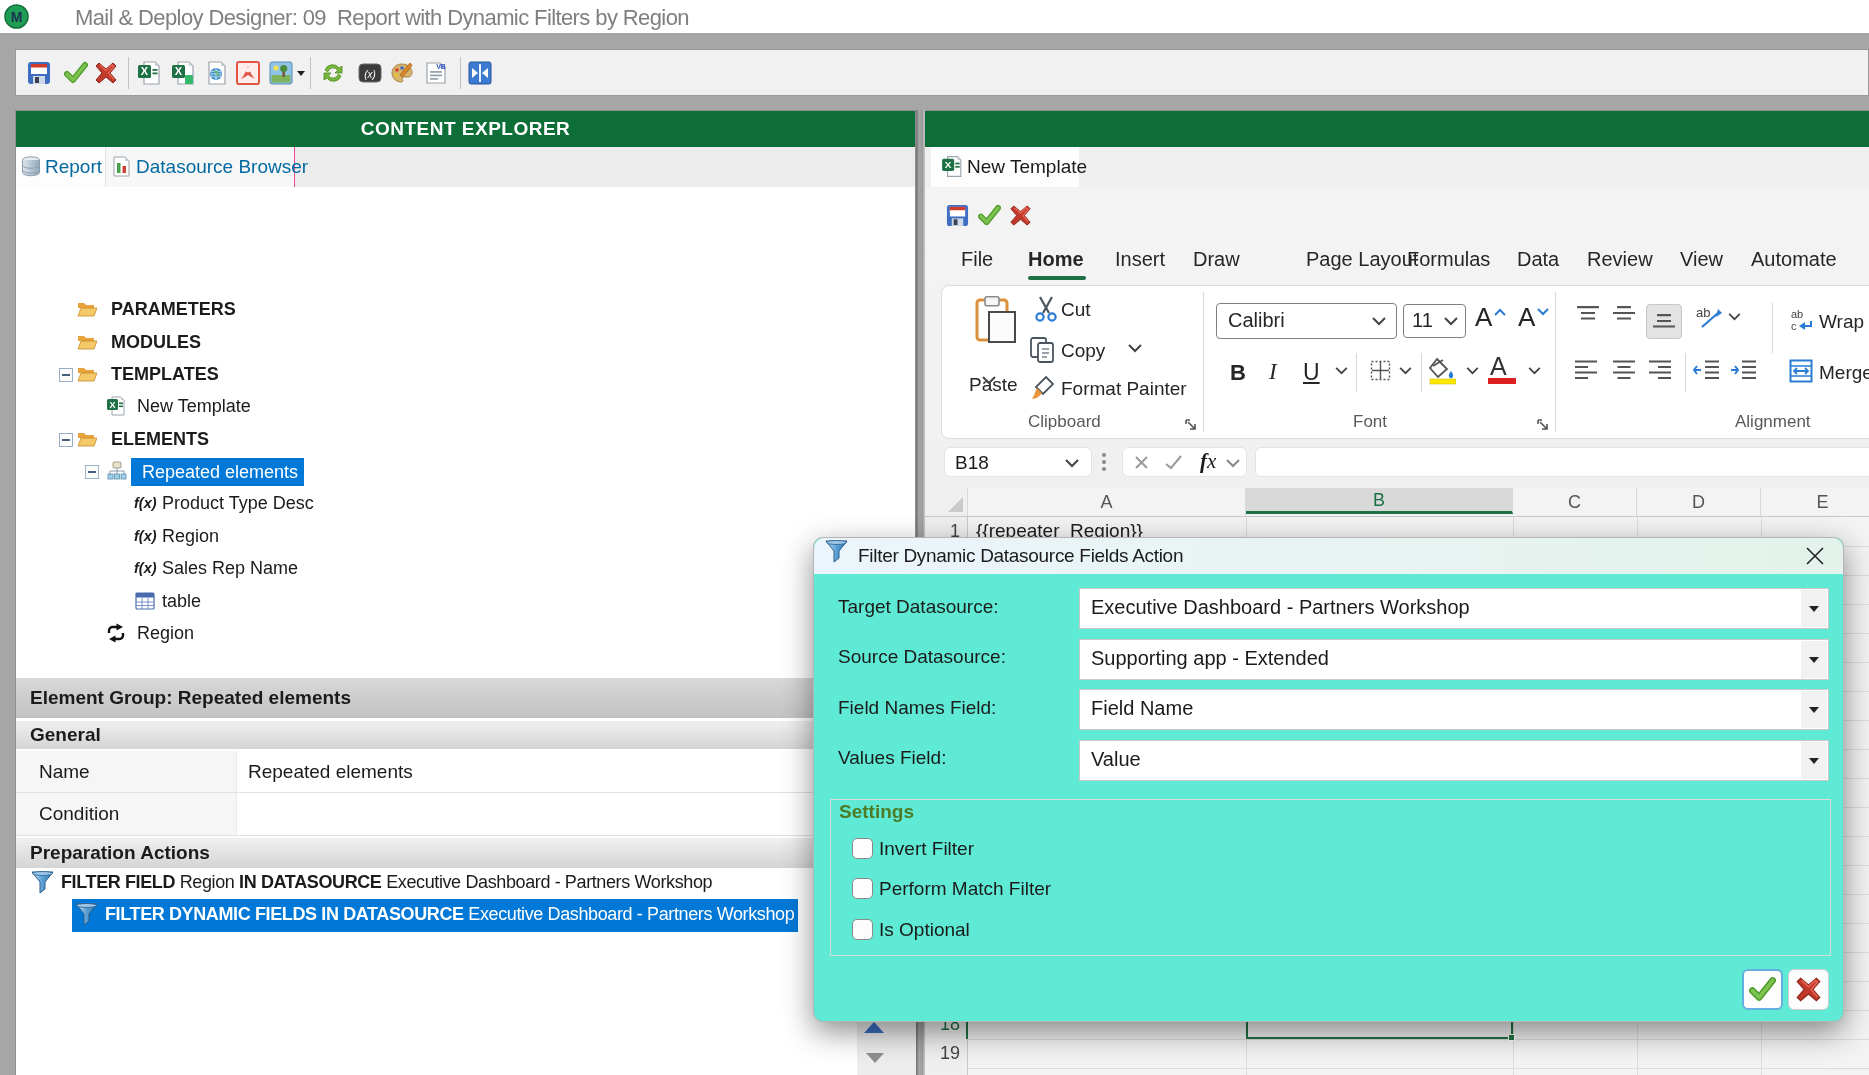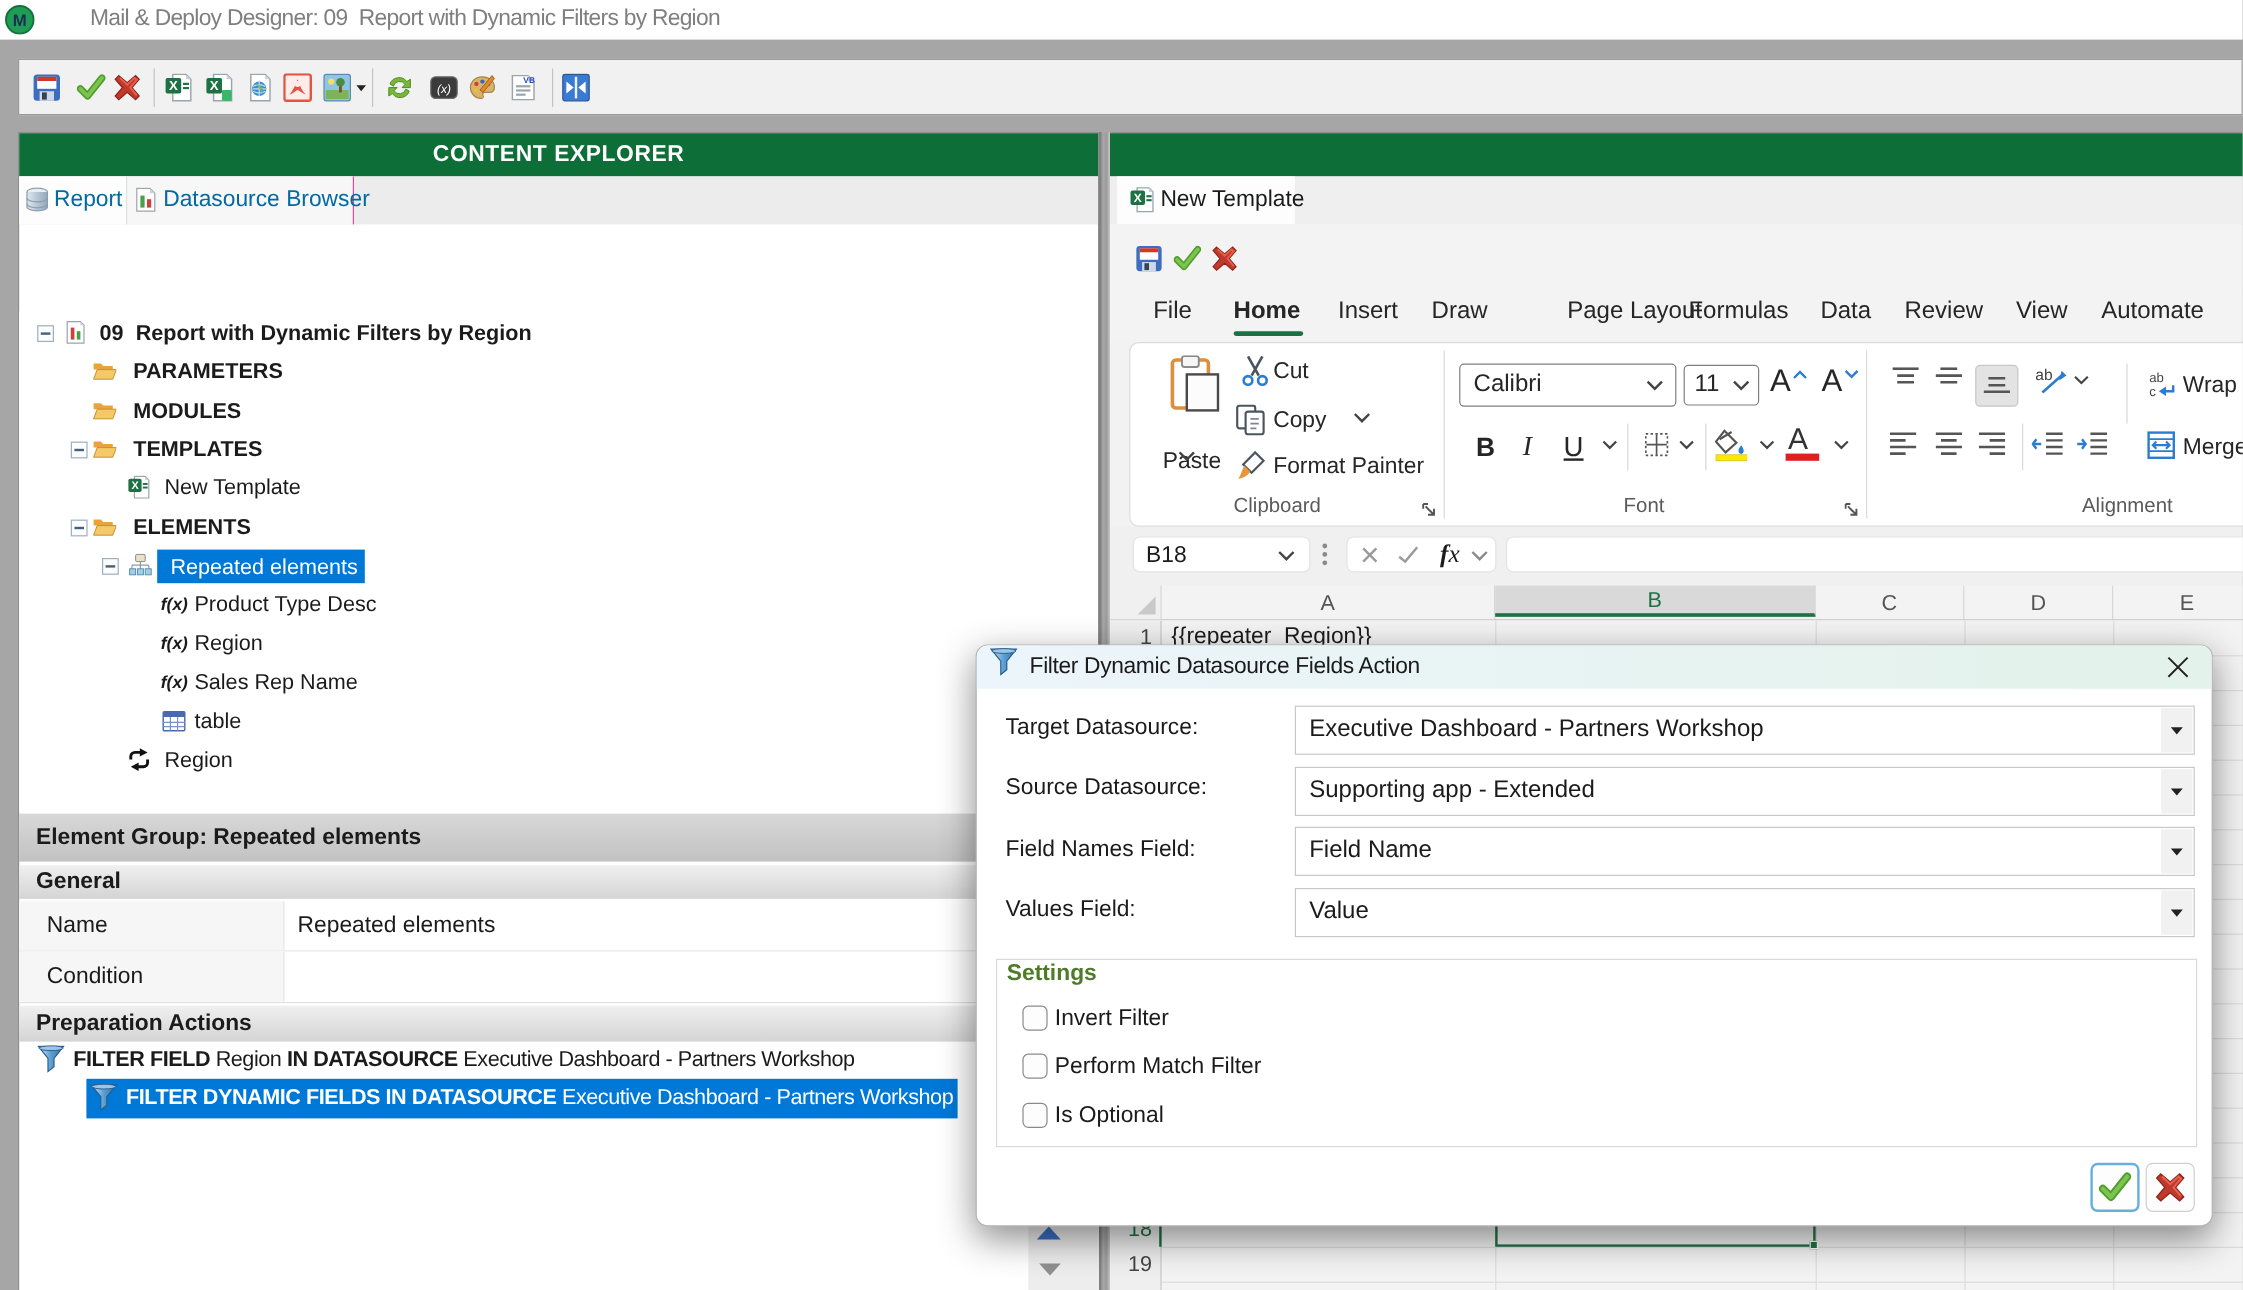--- a/index.html
+++ b/index.html
@@ -2,21 +2,21 @@
 <html><head>
 <meta charset="utf-8">
 <style>
   * { margin:0; padding:0; box-sizing:border-box; }
   html,body { width:1869px; height:1075px; overflow:hidden; }
   body { font-family:"Liberation Sans", sans-serif; background:#a6a6a6; position:relative; color:#1b1b1b; }
   .abs { position:absolute; }
 
   
   #titlebar { position:absolute; left:0; top:0; width:1869px; height:33px; background:#ffffff; }
-  #titlebar .txt { position:absolute; left:75px; top:5px; font-size:19px; letter-spacing:-0.6px; color:#7f7f7f; }
+  #titlebar .txt { position:absolute; left:75px; top:5px; font-size:22px; letter-spacing:-0.6px; color:#7f7f7f; }
 
   
   #toolbar { position:absolute; left:15px; top:49px; width:1854px; height:47px; background:#f1f1f1; border:1px solid #9a9a9a; }
   .tbsep { position:absolute; top:7px; width:1px; height:32px; background:#c3c3c3; }
   .tbicon { position:absolute; top:11px; width:24px; height:24px; }
 
   
   #leftpanel { position:absolute; left:15px; top:110px; width:901px; height:965px; background:#ffffff; border:1px solid #8f8f8f; border-bottom:none; }
   #splitter { position:absolute; left:916px; top:110px; width:9px; height:965px; background:linear-gradient(90deg,#6f6f6f 0%,#a8a8a8 35%,#9b9b9b 70%,#c9c9c9 100%); }
   #rightpanel { position:absolute; left:925px; top:110px; width:944px; height:965px; background:#f2f2f2; border-top:1px solid #8f8f8f; }
@@ -85,21 +85,21 @@
   .ch { position:absolute; top:0; height:28px; text-align:center; line-height:28px; border-right:1px solid #d8d8d8; }
 
   
   #grid { position:absolute; left:0; top:406px; width:100%; height:559px; background:#f3f3f3; overflow:hidden; }
   .vline { position:absolute; top:0; width:1px; height:100%; background:#dcdcdc; }
   .hline { position:absolute; left:43px; width:100%; height:1px; background:#dcdcdc; }
   #rowheads { position:absolute; left:0; top:0; width:43px; height:100%; background:#efefef; border-right:1px solid #c9c9c9; }
   .rh { position:absolute; right:7px; font-size:18px; color:#444; height:29px; line-height:29px; }
 
   
-  #dialog { position:absolute; left:813px; top:537px; width:1031px; height:485px; background:#ffffff; border:1px solid #b5b5b5; border-radius:10px; box-shadow:0 10px 30px rgba(0,0,0,0.45); }
+  #dialog { position:absolute; left:813px; top:537px; width:1031px; height:485px; background:#5eead4; border:1px solid #b5b5b5; border-radius:10px; box-shadow:0 10px 30px rgba(0,0,0,0.45); }
   #dlgtitle { position:absolute; left:0; top:0; width:100%; height:36px; border-radius:10px 10px 0 0; background:linear-gradient(90deg,#ecf5fb,#e3f2ea); }
   #dlgtitle .tx { position:absolute; left:44px; top:7px; font-size:19px; letter-spacing:-0.3px; color:#1b1b1b; }
   #dlgclose { position:absolute; right:17px; top:7px; width:22px; height:22px; }
   .dlbl { position:absolute; left:24px; font-size:19px; }
   .dcombo { position:absolute; left:265px; width:750px; height:41px; background:#fff; border:1px solid #c8c8c8; }
   .dcombo .tx { position:absolute; left:11px; top:7px; font-size:20px; }
   .dcombo .btn { position:absolute; right:1px; top:1px; width:26px; height:37px; background:#f1f1f1; }
   .dcombo .btn::after { content:""; position:absolute; left:8px; top:16px; border-left:5px solid transparent; border-right:5px solid transparent; border-top:6px solid #222; }
   #fieldset { position:absolute; left:16px; top:261px; width:1001px; height:157px; border:1px solid #dadada; }
   #fieldset .legend { position:absolute; left:8px; top:1px; font-size:19px; font-weight:bold; color:#4e7b28; }
@@ -228,30 +228,20 @@
       <svg class="ic" style="left:6px;" width="19" height="21" viewBox="0 0 19 21">
           <path d="M2 1 h11 l4 4 v15 h-15 z" fill="#fff" stroke="#9aa4ad" stroke-width="1"></path>
           <path d="M13 1 l4 4 h-4 z" fill="#c8d0d8"></path>
           <rect x="5" y="7" width="3.5" height="10" fill="#48a048"></rect>
           <rect x="10.5" y="10" width="3.5" height="7" fill="#d04038"></rect>
         </svg>
       <span class="tx" style="left:30px;">Datasource Browser</span>
     </div>
   </div>
   <div id="tree">
-    <div class="trow" style="top:3px;">
-      <span class="expander" style="left:15px;"></span>
-      <svg class="ticon" style="left:37px;" viewBox="0 0 20 20">
-          <path d="M3 1 h11 l3 3 v15 h-14 z" fill="#fff" stroke="#9aa4ad" stroke-width="1"></path>
-          <path d="M14 1 l3 3 h-3 z" fill="#c8d0d8"></path>
-          <rect x="6" y="6" width="3" height="10" fill="#d04038"></rect>
-          <rect x="11" y="9" width="3" height="7" fill="#48a048"></rect>
-        </svg>
-      <span class="lbl bold" style="left:67px;">09&nbsp;&nbsp;Report with Dynamic Filters by Region</span>
-    </div>
     <div class="trow" style="top:35px;">
       <svg class="ticon" style="left:61px;" viewBox="0 0 20 20">
           <path d="M1 4 h6 l2 2 h8 v3 h-16 z" fill="#e8a33d"></path>
           <path d="M1 17 l3-8 h16 l-3 8 z" fill="#f5c968" stroke="#c88a2a" stroke-width="0.8"></path>
         </svg>
       <span class="lbl bold" style="left:95px;">PARAMETERS</span>
     </div>
     <div class="trow" style="top:100px;">
       <span class="expander" style="left:43px;"></span>
       <svg class="ticon" style="left:61px;" viewBox="0 0 20 20">

